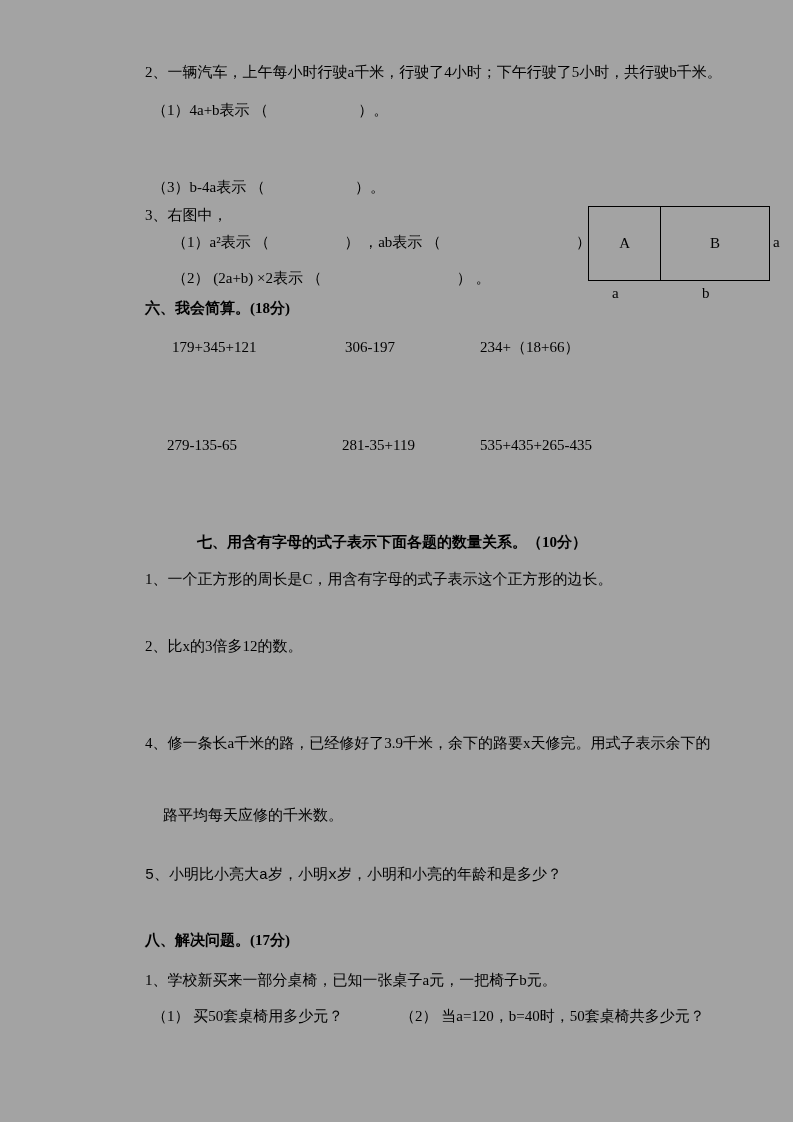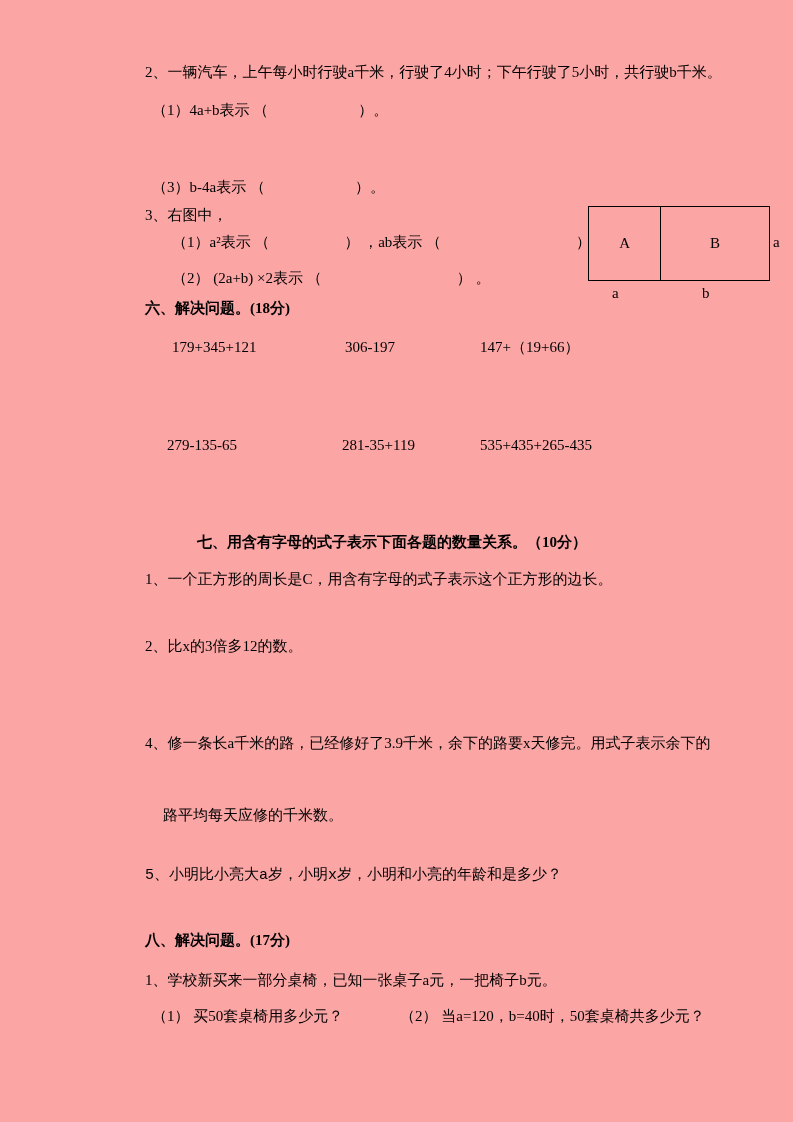--- a/index.html
+++ b/index.html
@@ -1,21 +1,21 @@
 <!DOCTYPE html>
 <html><head>
 <meta charset="utf-8">
 <style>
   * { margin: 0; padding: 0; box-sizing: border-box; }
   html, body { background: #ffffff; }
   .page {
     position: relative;
     width: 793px;
     height: 1122px;
-    background: #fca5a5;
+    background: #a3a3a3;
     font-family: "Liberation Serif", "DejaVu Serif", serif;
     font-size: 15px;
     color: #000000;
     overflow: hidden;
   }
   .line {
     position: absolute;
     white-space: pre;
     line-height: 20px;
   }
@@ -53,25 +53,25 @@
   <div class="line" style="left:172px; top:268px;">（2） (2a+b) ×2表示 （　　　　　　　　　） 。</div>
 
   <div class="diagram">
     <div class="cell cell-a">A</div>
     <div class="cell cell-b">B</div>
   </div>
   <div class="dg-label" style="left:773px; top:233px;">a</div>
   <div class="dg-label" style="left:612px; top:284px;">a</div>
   <div class="dg-label" style="left:702px; top:284px;">b</div>
 
-  <div class="line bold" style="left:145px; top:298px;">六、解决问题。(18分)</div>
+  <div class="line bold" style="left:145px; top:298px;">六、我会简算。(18分)</div>
 
   <div class="line" style="left:172px; top:337px;">179+345+121</div>
   <div class="line" style="left:345px; top:337px;">306-197</div>
-  <div class="line" style="left:480px; top:337px;">147+（19+66）</div>
+  <div class="line" style="left:480px; top:337px;">234+（18+66）</div>
 
   <div class="line" style="left:167px; top:435px;">279-135-65</div>
   <div class="line" style="left:342px; top:435px;">281-35+119</div>
   <div class="line" style="left:480px; top:435px;">535+435+265-435</div>
 
   <div class="line bold" style="left:149px; top:532px;margin-left:48px;">七、用含有字母的式子表示下面各题的数量关系。（10分）</div>
   <div class="line" style="left:145px; top:569px;">1、一个正方形的周长是C，用含有字母的式子表示这个正方形的边长。</div>
   <div class="line" style="left:145px; top:636px;">2、比x的3倍多12的数。</div>
   <div class="line" style="left:145px; top:733px;">4、修一条长a千米的路，已经修好了3.9千米，余下的路要x天修完。用式子表示余下的</div>
   <div class="line" style="left:163px; top:805px;">路平均每天应修的千米数。</div>

